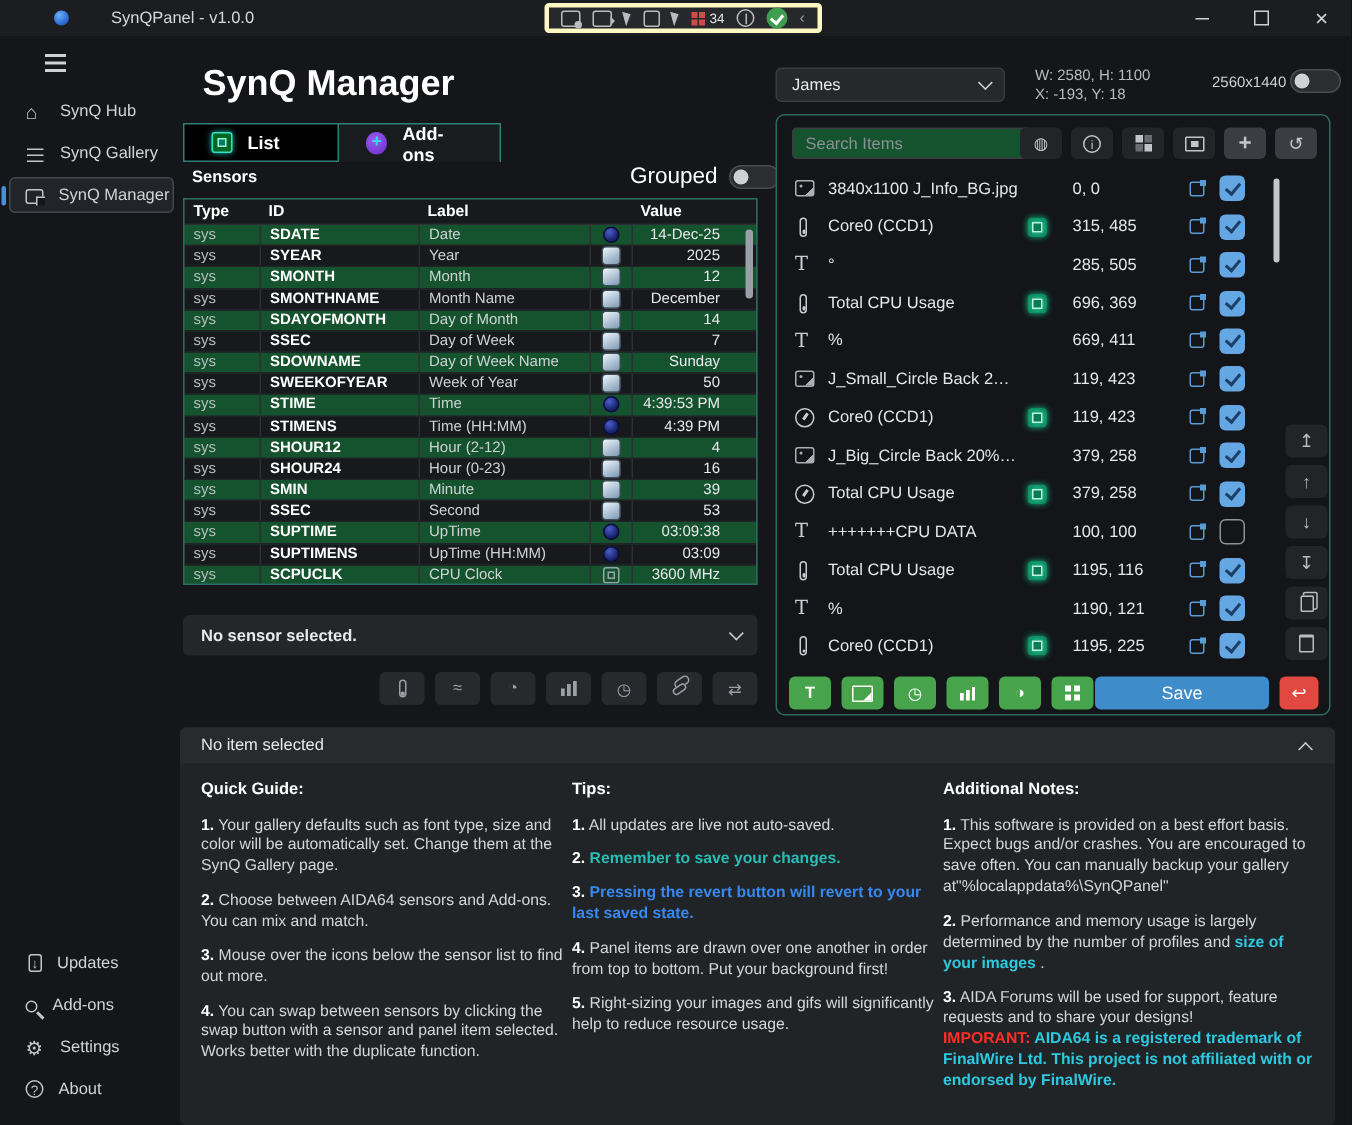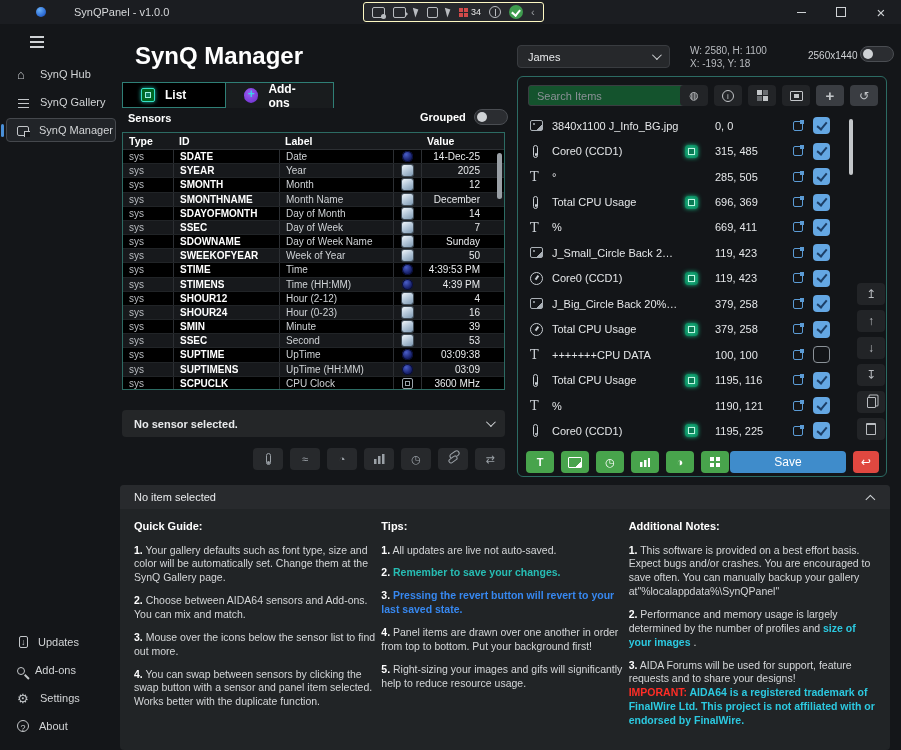--- a/index.html
+++ b/index.html
@@ -4,21 +4,21 @@
 <style>
   * { margin:0; padding:0; box-sizing:border-box; }
   html,body { width:901px; height:750px; background:#0e1012; font-family:"Liberation Sans","DejaVu Sans",sans-serif; color:#ddd; overflow:hidden; }
 
   
   .titlebar { height:24px; background:#1b1d21; display:flex; align-items:center; position:relative; }
   .app-dot { width:10px; height:10px; border-radius:50%; margin-left:36px;
     background:radial-gradient(circle at 35% 30%, #6ab0f5, #2f6fd8 60%, #1b3f8f); }
   .app-title { font-size:11px; color:#d6d8da; margin-left:28px; }
   .overlay-bar { position:absolute; left:363px; top:2px; height:20px; display:flex; align-items:center; gap:8px;
-    background:#26282c; border:1px solid #fef9c3; border-radius:3px; padding:0 8px; }
+    background:#26282c; border:3px solid #fef9c3; border-radius:3px; padding:0 8px; }
   .ob-ic { width:13px; height:11px; border:1px solid #b9bcc0; border-radius:2px; position:relative; }
   .ob-ic.cam::after { content:""; position:absolute; right:-3px; top:3px; border-left:3px solid #b9bcc0; border-top:3px solid transparent; border-bottom:3px solid transparent; }
   .ob-ic.gear::after { content:""; position:absolute; right:-2px; bottom:-2px; width:5px; height:5px; border-radius:50%; background:#b9bcc0; }
   .ob-cursor { width:0; height:0; border-left:5px solid #b9bcc0; border-top:3px solid transparent; border-bottom:7px solid transparent; transform:rotate(-15deg); }
   .ob-square { width:11px; height:11px; border:1px solid #b9bcc0; border-radius:2px; }
   .fps-group { display:flex; align-items:center; gap:3px; }
   .fps-ic { width:9px; height:9px; background:
      linear-gradient(#d24a4a,#d24a4a) 0 0/4px 4px no-repeat,
      linear-gradient(#d24a4a,#d24a4a) 5px 0/4px 4px no-repeat,
      linear-gradient(#d24a4a,#d24a4a) 0 5px/4px 4px no-repeat,
@@ -70,25 +70,25 @@
   .tab.list { background:#000; border:1px solid #2f7f76; width:104px; }
   .tab.addons { background:#191c1e; border-top:1px solid #2f7f76; border-right:1px solid #2f7f76; width:108px; }
   .chip-ic { width:14px; height:14px; border:1px solid #35e0c8; border-radius:2px; position:relative; background:#062; box-shadow:0 0 4px #1db3a0; }
   .chip-ic::after { content:""; position:absolute; inset:3px; border:1px solid #9fefe2; background:#0a7a5e; }
   .addon-ic { width:15px; height:15px; border-radius:50%; background:radial-gradient(circle at 40% 35%, #9a5cf0, #6a2ccc); position:relative; }
   .addon-ic::after { content:"+"; position:absolute; left:0; right:0; top:-1px; text-align:center; color:#39d6e8; font-size:12px; font-weight:bold; }
 
   
   .sensors-head { position:absolute; left:8px; top:88px; font-size:11px; font-weight:bold; color:#fff; }
   .grouped-wrap { position:absolute; left:300px; top:85px; display:flex; align-items:center; gap:8px; }
-  .grouped-label { font-size:11px; font-weight:bold; color:#fff; }
+  .grouped-label { font-size:15px; font-weight:normal; color:#fff; }
   .toggle { width:34px; height:16px; border-radius:8px; background:#2b2d31; border:1px solid #4a4d52; position:relative; }
   .toggle::after { content:""; position:absolute; left:2px; top:2px; width:10px; height:10px; border-radius:50%; background:#cfd2d5; }
 
-  .sensor-table { position:absolute; left:2px; top:108px; width:383px; height:258px; border:1px solid #2c6b63; background:#000000; overflow:hidden; }
+  .sensor-table { position:absolute; left:2px; top:108px; width:383px; height:258px; border:1px solid #2c6b63; background:#14532d; overflow:hidden; }
   .thead { display:grid; grid-template-columns:50px 106px 114px 28px 1fr; height:17px; align-items:center; font-size:10.5px; font-weight:bold; color:#fff; background:#17191c; border-bottom:1px solid #2c2f33; }
   .thead span { padding-left:6px; }
   .srow { display:grid; grid-template-columns:50px 106px 114px 28px 1fr; height:14.18px; align-items:center; font-size:10px; border-bottom:1px solid #212427; }
   .srow:nth-child(odd) { background:#17191c; }
   .c-type { color:#b9bcc0; padding-left:6px; }
   .c-id { color:#fff; font-weight:bold; padding-left:6px; border-left:1px solid #2c2f33; height:100%; display:flex; align-items:center; }
   .c-label { color:#cfd2d5; padding-left:6px; border-left:1px solid #2c2f33; height:100%; display:flex; align-items:center; }
   .c-icon { border-left:1px solid #2c2f33; height:100%; display:flex; align-items:center; justify-content:center; }
   .c-value { color:#e8eaec; text-align:right; padding-right:24px; border-left:1px solid #2c2f33; height:100%; display:flex; align-items:center; justify-content:flex-end; }
   .si { width:11px; height:11px; display:inline-block; }

